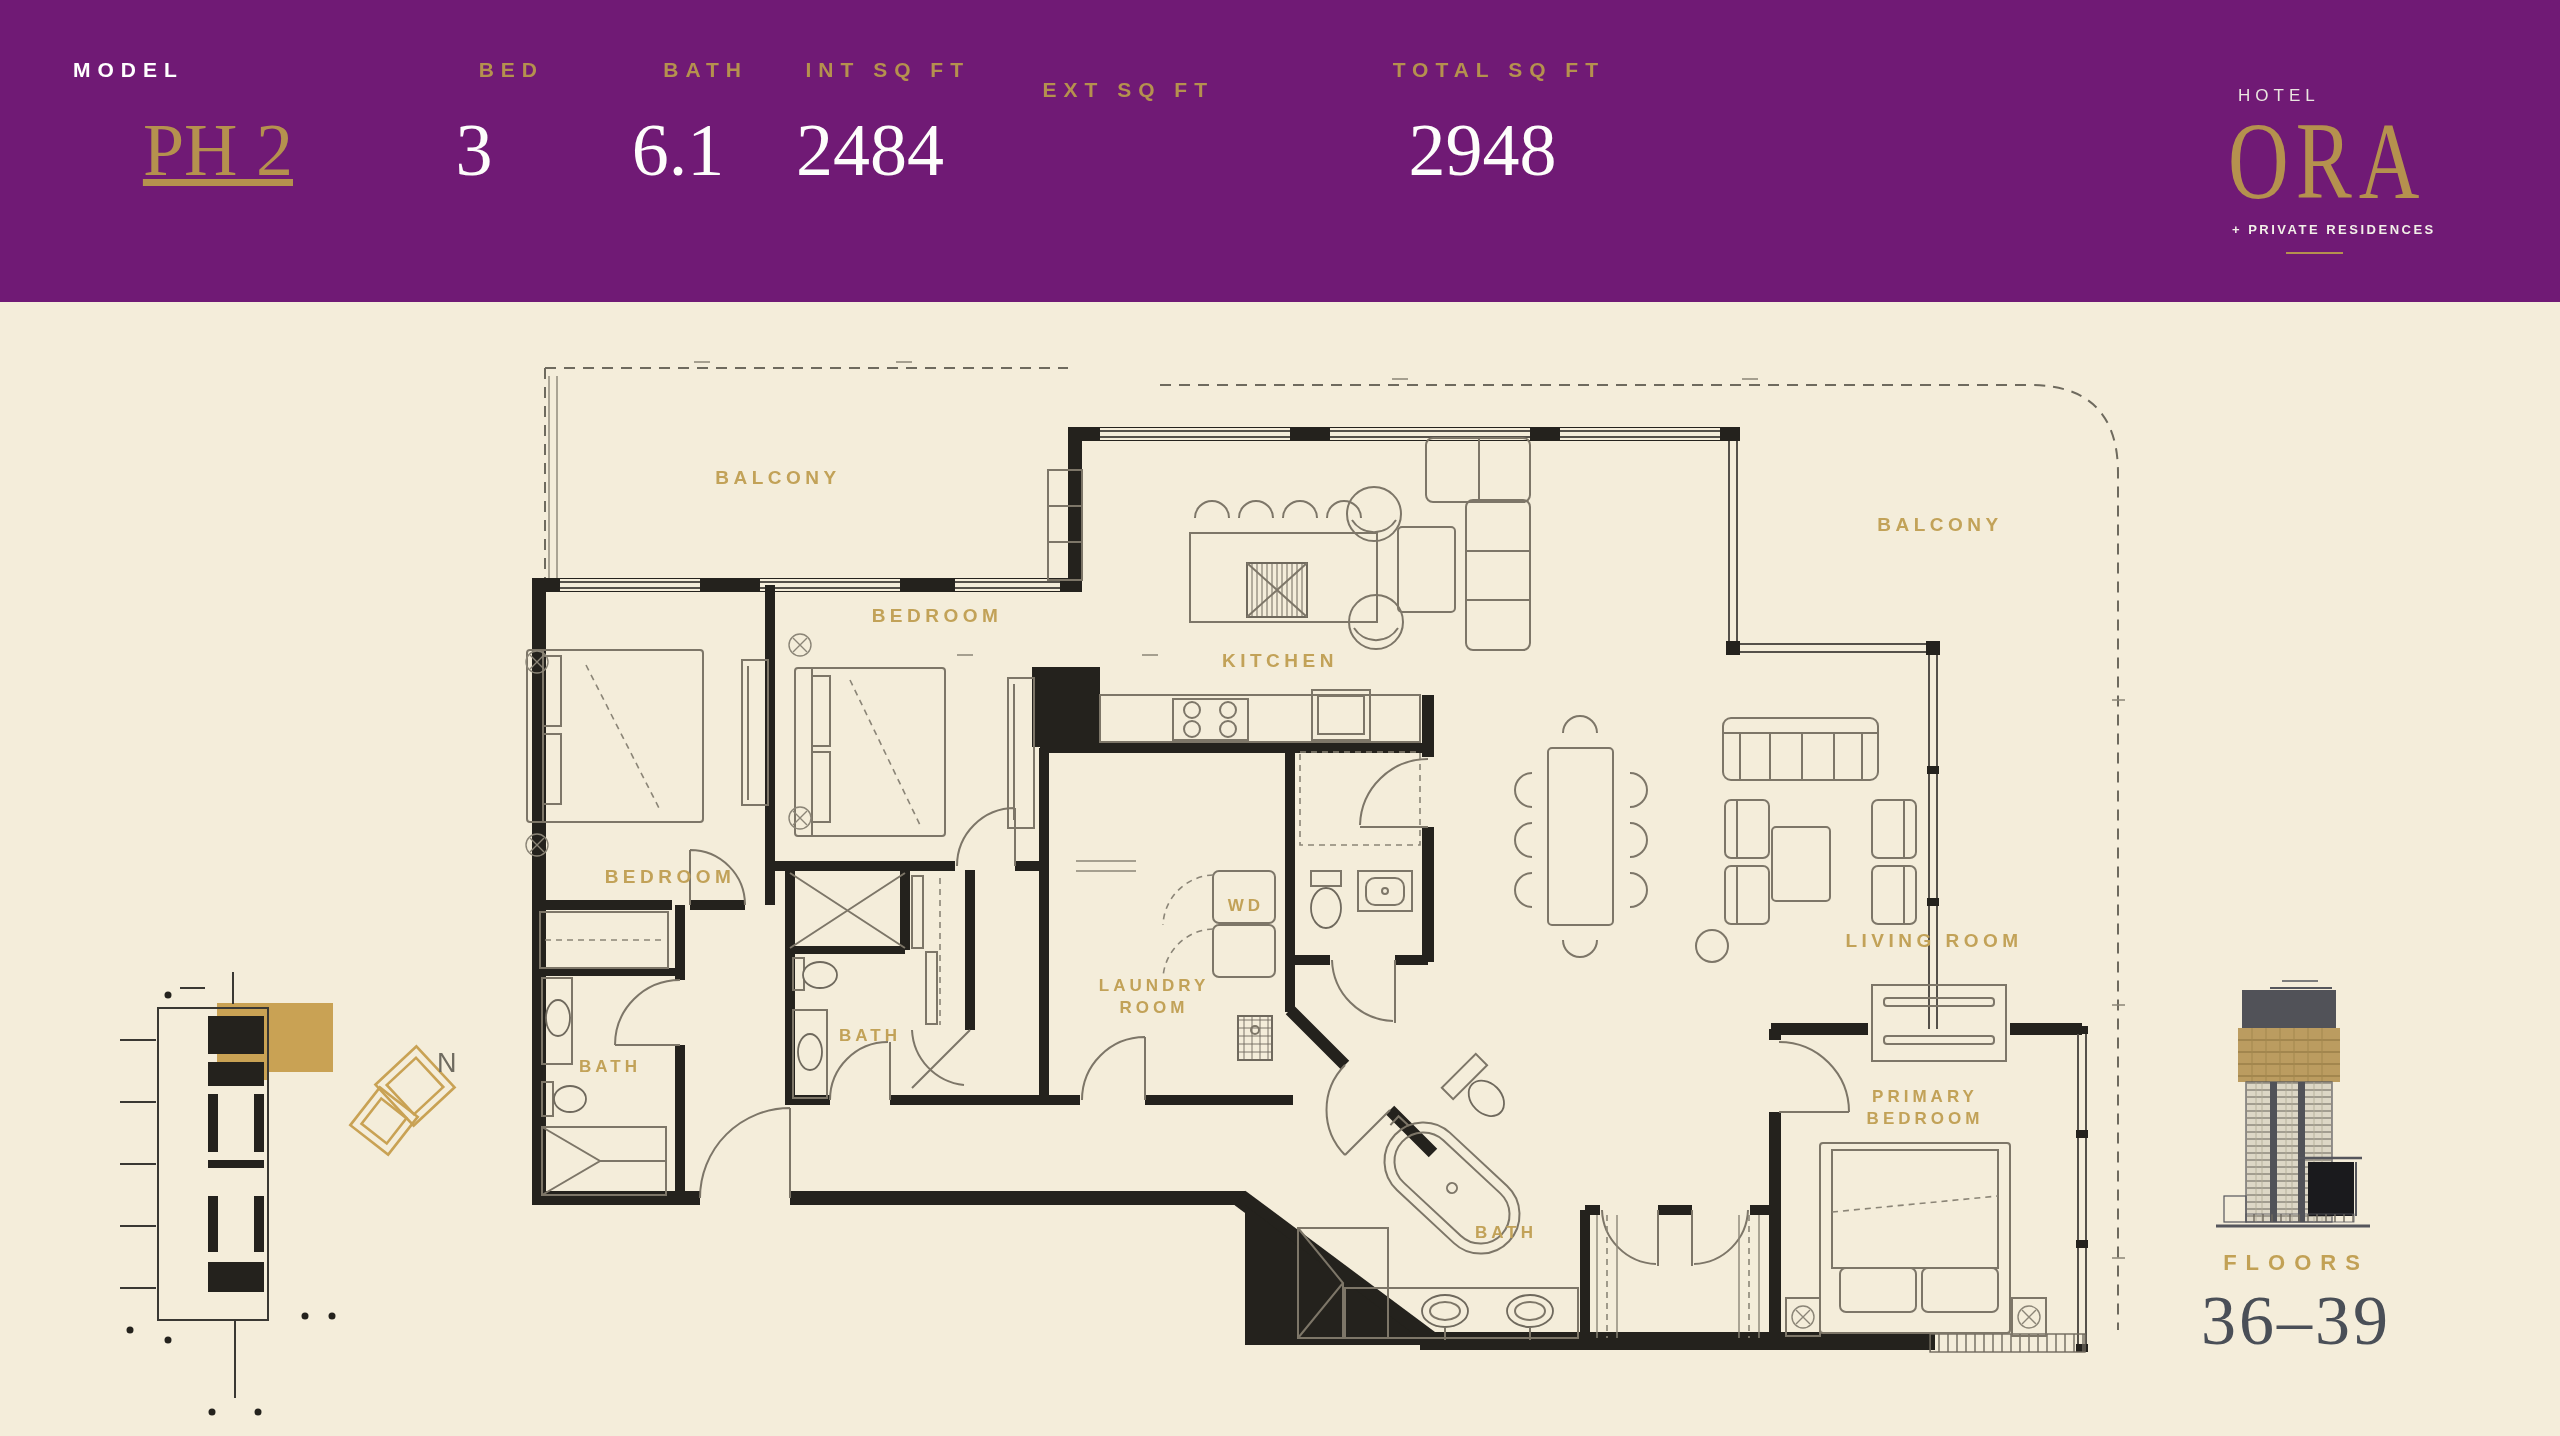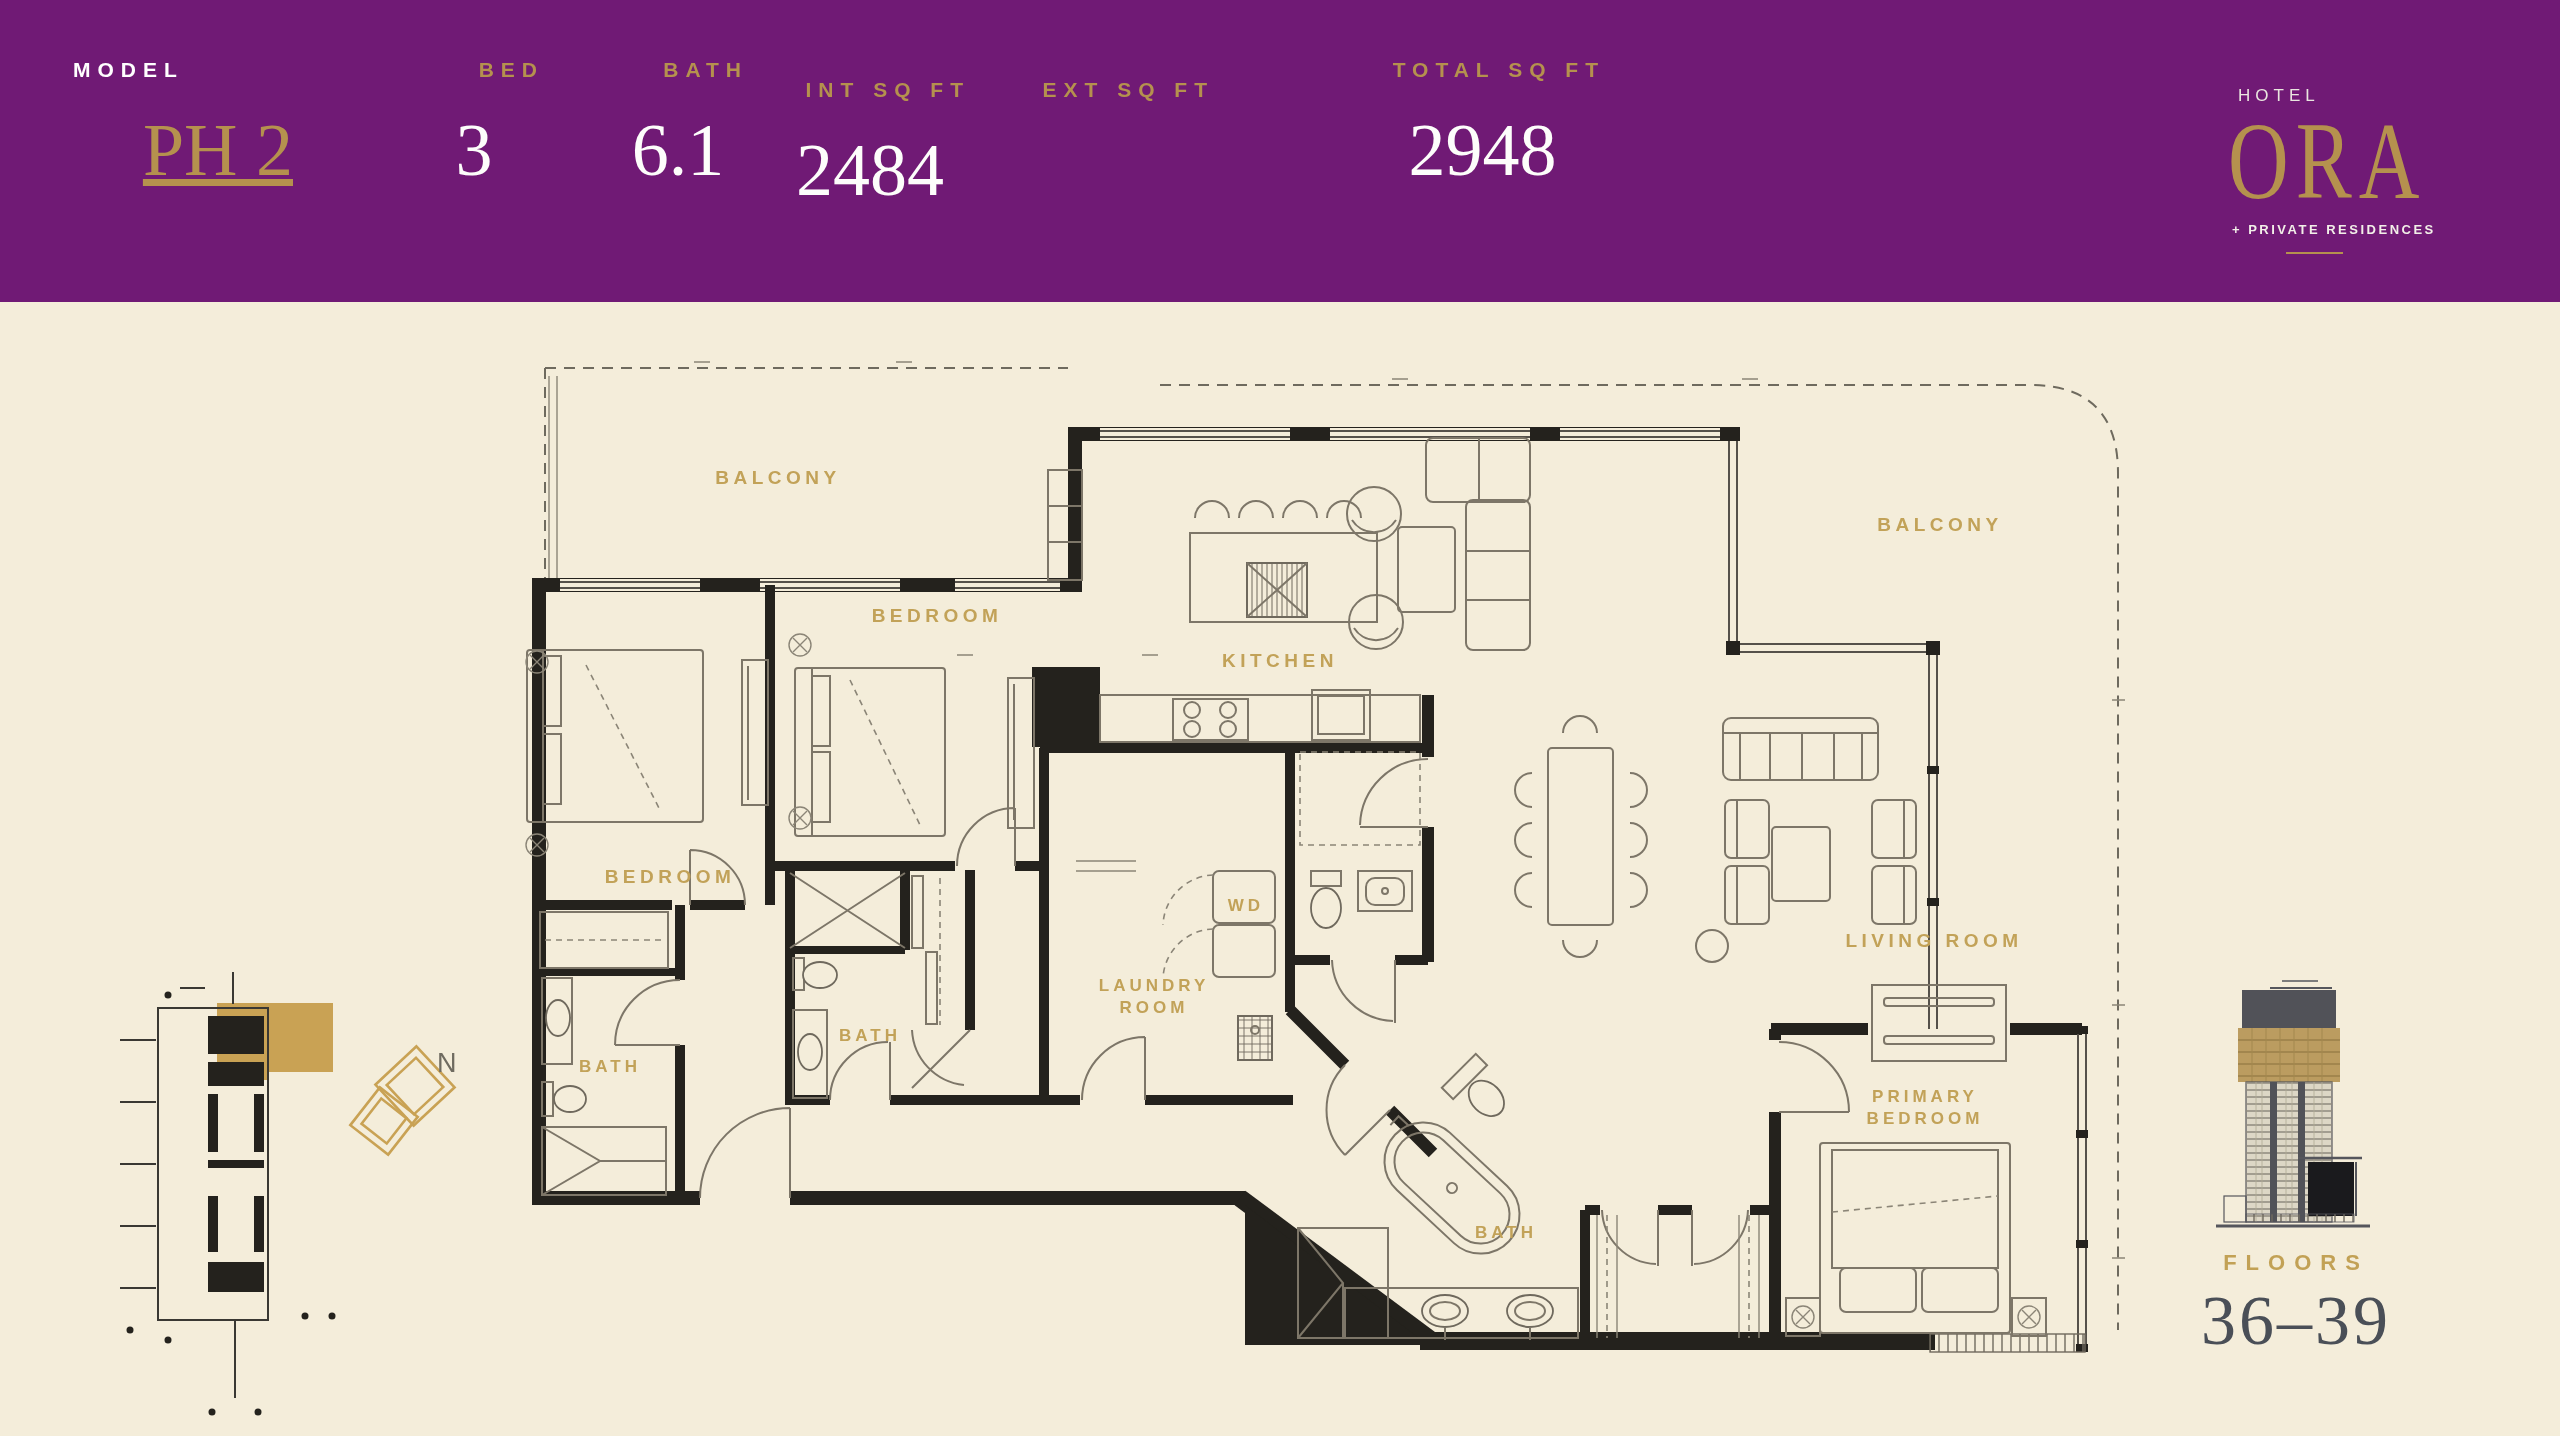--- a/index.html
+++ b/index.html
@@ -17,21 +17,21 @@
   .stat .val{
     position:absolute;top:108px;width:100%;text-align:center;
     font-family:"Liberation Serif",serif;font-weight:400;
     font-size:74px;color:#fdfdfb;white-space:nowrap;
   }
   .stat.model{left:73px;width:220px;}
   .stat.model .lbl{text-align:left;color:#ffffff;}
   .stat.model .val{text-align:right;color:#b5914e;text-decoration:underline;}
   .st-bed{left:404px;width:140px;}
   .st-bath{left:608px;width:140px;}
-  .st-int{left:770px;width:200px;margin-top:20px;}
+  .st-int{left:770px;width:200px;}
   .st-ext{left:1014px;width:200px;margin-top:20px;}
   .st-tot{left:1360px;width:245px;}
   .logo{position:absolute;left:2228px;top:0;width:180px;height:302px;color:#fff;}
   .logo .hotel{position:absolute;left:10px;top:86px;font-size:17px;letter-spacing:5px;color:#e9e6df;}
   .logo .ora{
     position:absolute;left:0px;top:96px;width:180px;text-align:left;
     font-family:"Liberation Serif",serif;font-size:84px;color:#b5914e;
     letter-spacing:7px;transform:scaleY(1.32);transform-origin:top left;
   }
   .logo .tag{position:absolute;left:4px;top:222px;font-size:13px;font-weight:bold;letter-spacing:2.5px;color:#f2efe8;white-space:nowrap;}

